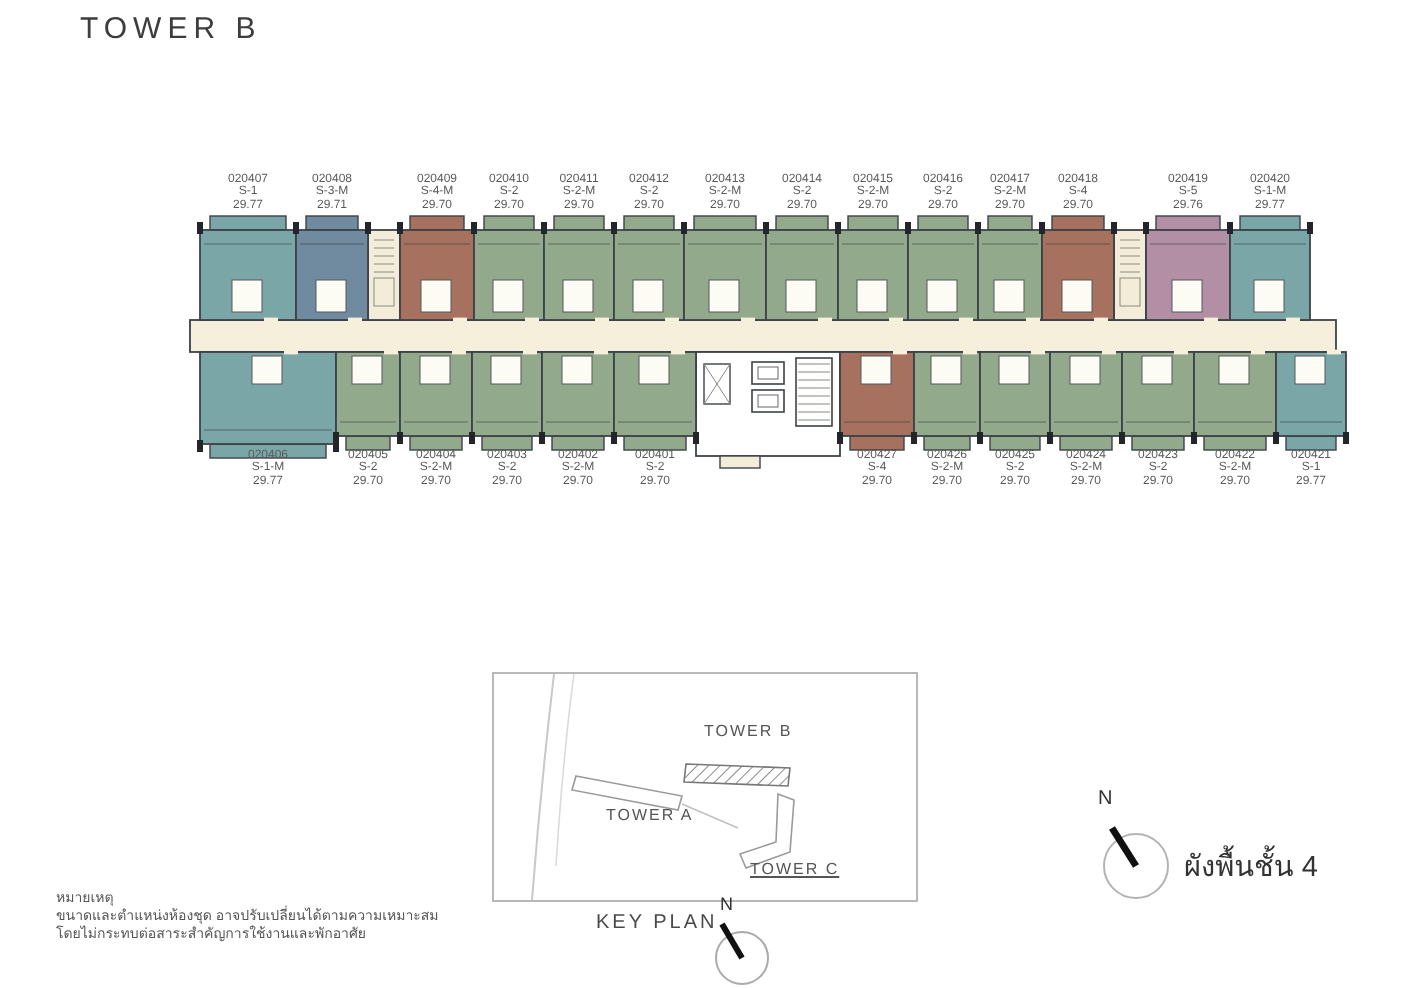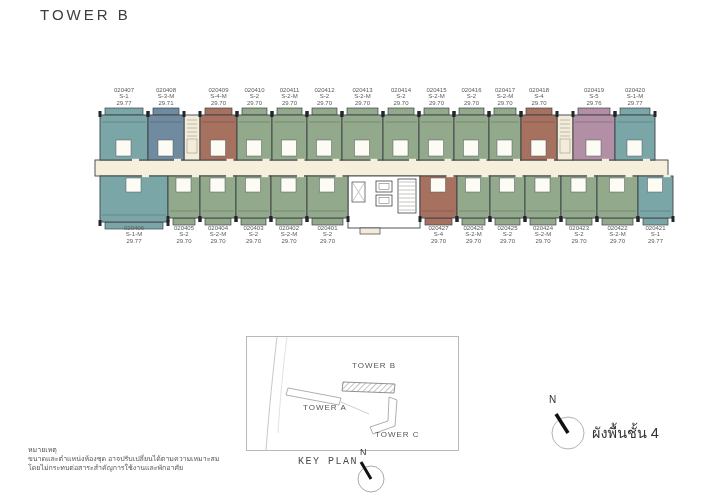--- a/index.html
+++ b/index.html
@@ -9,21 +9,21 @@
   }
   .abs{position:absolute;}
   .title{
     left:40px;top:6px;font-size:15px;letter-spacing:3px;color:#3d3d3d;
   }
   .ulabel{
     position:absolute;transform:translateX(-50%);text-align:center;
     font-size:6px;line-height:6.3px;color:#5a5a5a;white-space:nowrap;
   }
   .kp-label{font-size:8px;color:#555;letter-spacing:1px;white-space:nowrap;}
-  .kp-title{left:298px;top:456px;font-size:10px;letter-spacing:1.5px;color:#4a4a4a;font-family:Liberation Mono, monospace;}
+  .kp-title{left:298px;top:456px;font-size:10px;letter-spacing:1.5px;color:#4a4a4a;}
   .n-label{font-size:9px;color:#333;}
   .floor-label{left:592px;top:421px;font-size:14.5px;color:#333;white-space:nowrap;}
   .notes{left:28px;top:445px;font-size:7px;line-height:9px;color:#555;}
   svg{display:block;}
 </style>
 </head>
 <body>
 
 <div class="abs title">TOWER B</div>
 
@@ -402,21 +402,21 @@
     <path d="M 30,0 C 26,34 22,74 19,113" fill="none" stroke="#c8c8c8" stroke-width="1"></path>
     <path d="M 40,0 C 36,30 33,64 31,96" fill="none" stroke="#dadada" stroke-width="0.8"></path>
     <polygon points="41,51 94,61 92,68 39,58" fill="#ffffff" stroke="#9a9a9a" stroke-width="0.8"></polygon>
     <polygon points="96,45 148,47 147,56 95,54" fill="url(#hatch)" stroke="#777" stroke-width="0.8"></polygon>
     <polyline points="94,65 122,77" fill="none" stroke="#c0c0c0" stroke-width="0.8"></polyline>
     <path d="M 142,60 L 150,63 L 148,89 L 126,97 L 123,90 L 141,84 Z" fill="#ffffff" stroke="#9a9a9a" stroke-width="0.8"></path>
   </svg>
 </div>
 <div class="abs kp-label" style="left:352px;top:361px;">TOWER B</div>
 <div class="abs kp-label" style="left:303px;top:403px;">TOWER A</div>
-<div class="abs kp-label" style="left:375px;top:430px;">TOWER C</div>
+<div class="abs kp-label" style="left:375px;top:430px;text-decoration:underline;">TOWER C</div>
 <div class="abs kp-title">KEY PLAN</div>
 
 <div class="abs n-label" style="left:360px;top:447px;">N</div>
 <svg class="abs" style="left:352px;top:452px;" width="40" height="42" viewBox="0 0 40 42">
   <circle cx="19" cy="27" r="13" fill="none" stroke="#aaaaaa" stroke-width="1"></circle>
   <line x1="9" y1="10" x2="19" y2="27" stroke="#111" stroke-width="3"></line>
 </svg>
 
 <div class="abs n-label" style="left:549px;top:394px;font-size:10px;">N</div>
 <svg class="abs" style="left:544px;top:404px;" width="48" height="50" viewBox="0 0 48 50">

